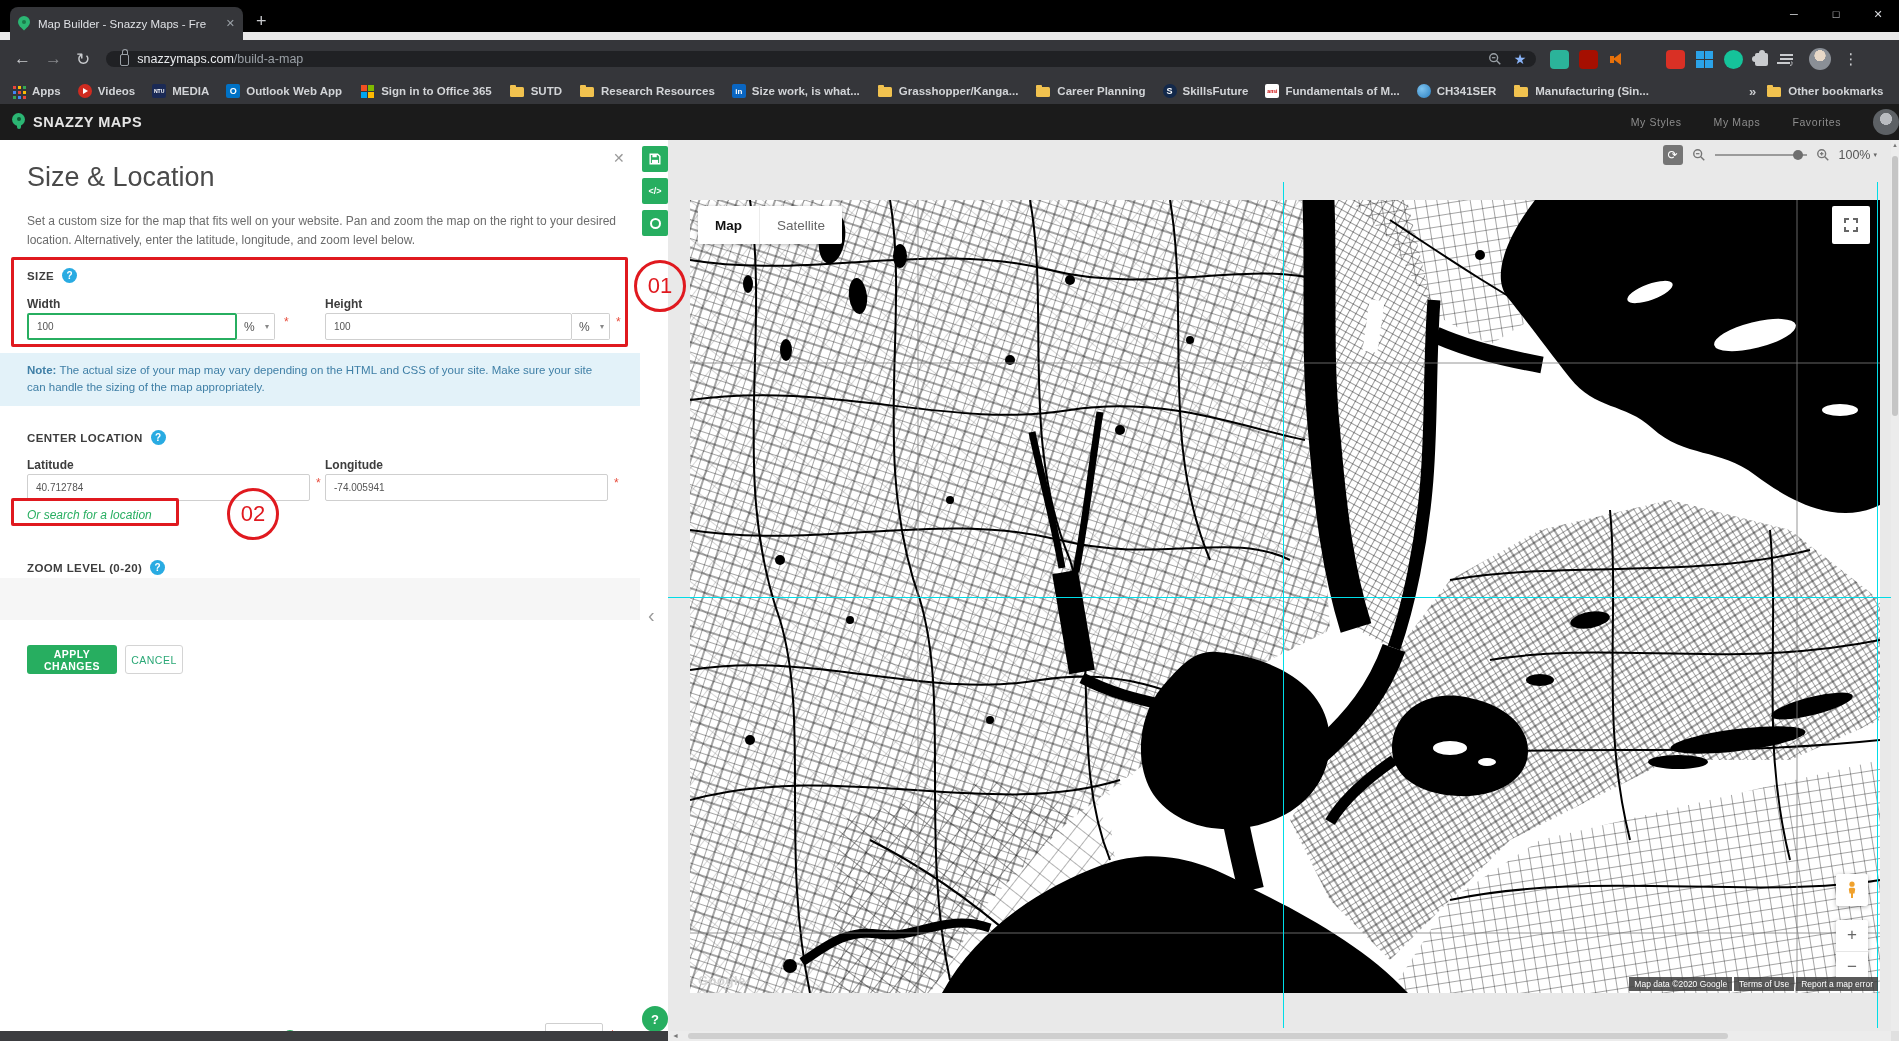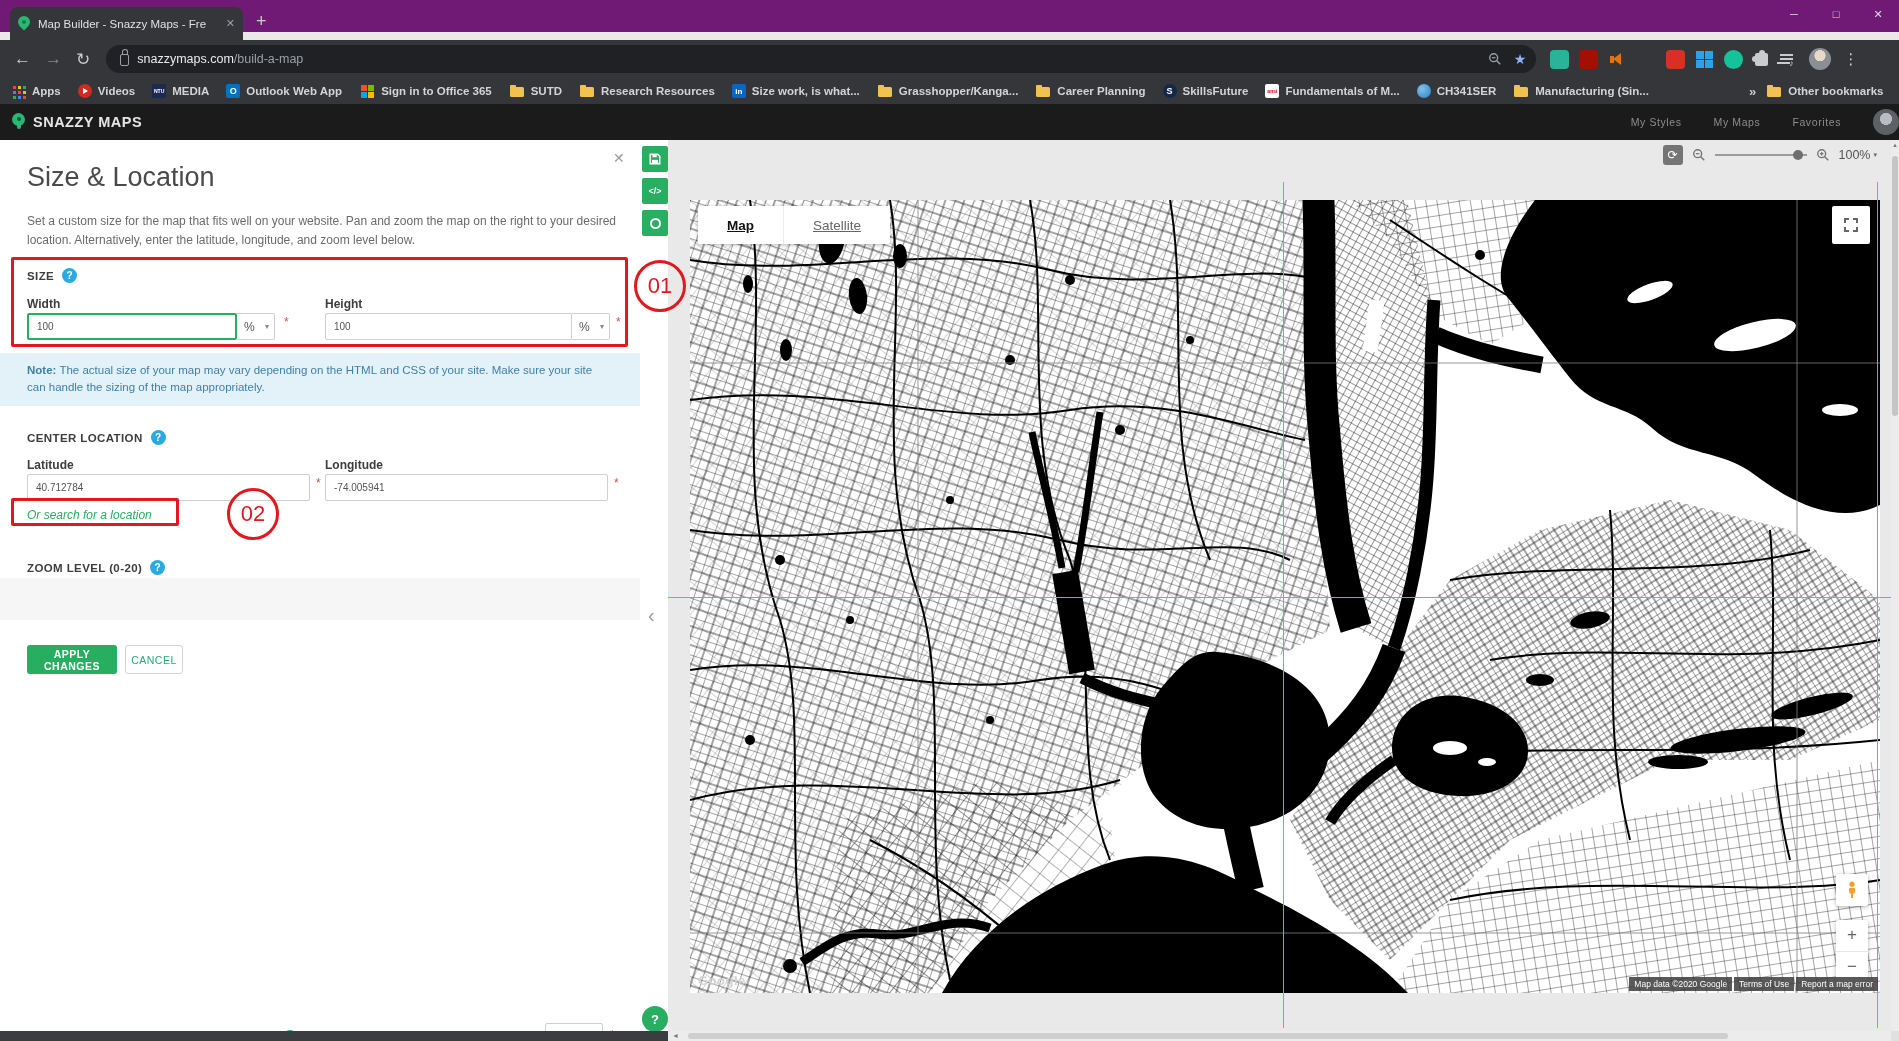--- a/index.html
+++ b/index.html
@@ -1,36 +1,36 @@
 <!DOCTYPE html>
 <html><head>
 <meta charset="utf-8">
 <style>
   * { margin:0; padding:0; box-sizing:border-box; }
   body { font-family:"Liberation Sans", sans-serif; background:#111; }
   .page { position:relative; width:1899px; height:1041px; overflow:hidden; background:#e9e9e9; }
 
   
-  .tabbar { position:absolute; left:0; top:0; width:1899px; height:32px; background:#701a75;text-decoration:underline; }
+  .tabbar { position:absolute; left:0; top:0; width:1899px; height:32px; background:#000000;text-decoration:underline; }
   .tab { position:absolute; left:10px; top:7px; width:233px; height:33px; background:#35363a;
          border-radius:8px 8px 0 0; display:flex; align-items:center; padding:0 8px; }
   .favicon-pin { width:12px; height:16px; position:relative; flex:0 0 auto; }
   .favicon-pin::before { content:""; position:absolute; left:0; top:0; width:12px; height:12px; border-radius:50% 50% 50% 0; transform:rotate(-45deg); background:#2bb673; }
   .favicon-pin::after { content:""; position:absolute; left:4px; top:4px; width:4px; height:4px; border-radius:50%; background:#1a7a4a; }
   .tab-title { color:#dfe1e5; font-size:11.5px; margin-left:8px; white-space:nowrap; overflow:hidden; flex:1; }
   .tab-close { color:#9aa0a6; font-size:11px; margin-left:6px; cursor:pointer; }
   .newtab { position:absolute; left:256px; top:12px; color:#c9cbce; font-size:18px; line-height:18px; }
   .wincontrols { position:absolute; right:0; top:0; height:30px; display:flex; }
   .wincontrols span { width:42px; text-align:center; color:#dadce0; font-size:11px; line-height:28px; }
 
   
   .toolbar { position:absolute; left:0; top:40px; width:1899px; height:38px; background:#35363a; display:flex; align-items:center; }
   .navbtn { color:#c9cbce; font-size:17px; margin-left:14px; }
   .navbtn.fwd { color:#87898c; }
-  .omnibox { margin-left:16px; width:1430px; height:28px; background:#202124; border-radius:14px; display:flex; align-items:center; padding:0 10px; }
+  .omnibox { margin-left:16px; width:1430px; height:16px; background:#202124; border-radius:14px; display:flex; align-items:center; padding:0 10px; }
   .lock-icon { width:9px; height:12px; border:1.5px solid #9aa0a6; border-radius:2px; position:relative; margin:2px 8px 0 4px; }
   .lock-icon::before { content:""; position:absolute; left:0.5px; top:-6px; width:4px; height:5px; border:1.5px solid #9aa0a6; border-bottom:none; border-radius:4px 4px 0 0; }
   .url-host { color:#e8eaed; font-size:12.5px; }
   .url-path { color:#9aa0a6; font-size:12.5px; }
   .omni-right { margin-left:auto; display:flex; align-items:center; gap:12px; }
   .mag { width:14px; height:14px; }
   .star { color:#8ab4f8; font-size:14px; }
   .ext-area { display:flex; align-items:center; gap:10px; margin-left:14px; }
   .ext { width:19px; height:19px; display:flex; align-items:center; justify-content:center; font-size:11px; font-weight:bold; color:#fff; border-radius:4px; position:relative; }
   .g-dualless { background:#2bb39a; }
@@ -133,21 +133,21 @@
   .map-region { position:absolute; left:668px; top:140px; width:1223px; height:891px; background:#e9e9e9; }
   .map-toolbar { position:absolute; right:14px; top:4px; height:22px; display:flex; align-items:center; gap:9px; }
   .refresh-chip { width:20px; height:20px; background:#757575; border-radius:3px; color:#fff; font-size:12px; display:flex; align-items:center; justify-content:center; cursor:pointer; }
   .tb-slider { position:relative; width:92px; height:12px; cursor:pointer; }
   .tb-slider .line { position:absolute; left:0; top:5px; width:100%; height:2px; background:#9b9b9b; }
   .tb-slider .knob { position:absolute; left:78px; top:1px; width:10px; height:10px; border-radius:50%; background:#6e6e6e; }
   .zoom-label { font-size:12.5px; color:#555; display:flex; align-items:center; gap:3px; cursor:pointer; }
   .zoom-label .caret { font-size:7px; color:#666; }
   .map-canvas { position:absolute; left:22px; top:60px; width:1190px; height:793px; background:#fff; overflow:hidden; }
   .maptype { position:absolute; left:8px; top:6px; height:38px; display:flex; background:#fff; border-radius:2px; box-shadow:0 1px 4px rgba(0,0,0,0.3); z-index:6; }
-  .maptype .mt { padding:0 29px; display:flex; align-items:center; font-size:13.5px; cursor:pointer;text-decoration:underline; }
+  .maptype .mt { padding:0 17px; display:flex; align-items:center; font-size:13.5px; cursor:pointer; }
   .mt-map { color:#111; font-weight:bold; }
   .mt-sat { color:#666; border-left:1px solid #ececec; }
   .fullscreen-btn { position:absolute; right:10px; top:6px; width:38px; height:38px; background:#fff; border-radius:2px; box-shadow:0 1px 4px rgba(0,0,0,0.3); display:flex; align-items:center; justify-content:center; cursor:pointer; z-index:6; }
   .pegman-btn { position:absolute; right:12px; top:674px; width:32px; height:32px; background:#fff; border-radius:2px; box-shadow:0 1px 4px rgba(0,0,0,0.3); display:flex; align-items:center; justify-content:center; cursor:pointer; z-index:6; }
   .zoomctl { position:absolute; right:12px; top:720px; width:32px; height:62px; background:#fff; border-radius:2px; box-shadow:0 1px 4px rgba(0,0,0,0.3); z-index:6; display:flex; flex-direction:column; }
   .zoomctl .zc { flex:1; display:flex; align-items:center; justify-content:center; color:#666; font-size:17px; cursor:pointer; }
   .zoomctl .zc:first-child { border-bottom:1px solid #e6e6e6; }
   .attribution { position:absolute; right:2px; bottom:2px; display:flex; gap:2px; z-index:6; }
   .attr-chip { background:rgba(60,60,60,0.85); color:#fff; font-size:8.5px; padding:2px 5px; }
   .google-mark { position:absolute; left:8px; bottom:5px; color:#d4d4d4; font-size:13px; font-weight:bold; letter-spacing:0.5px; z-index:6; }

